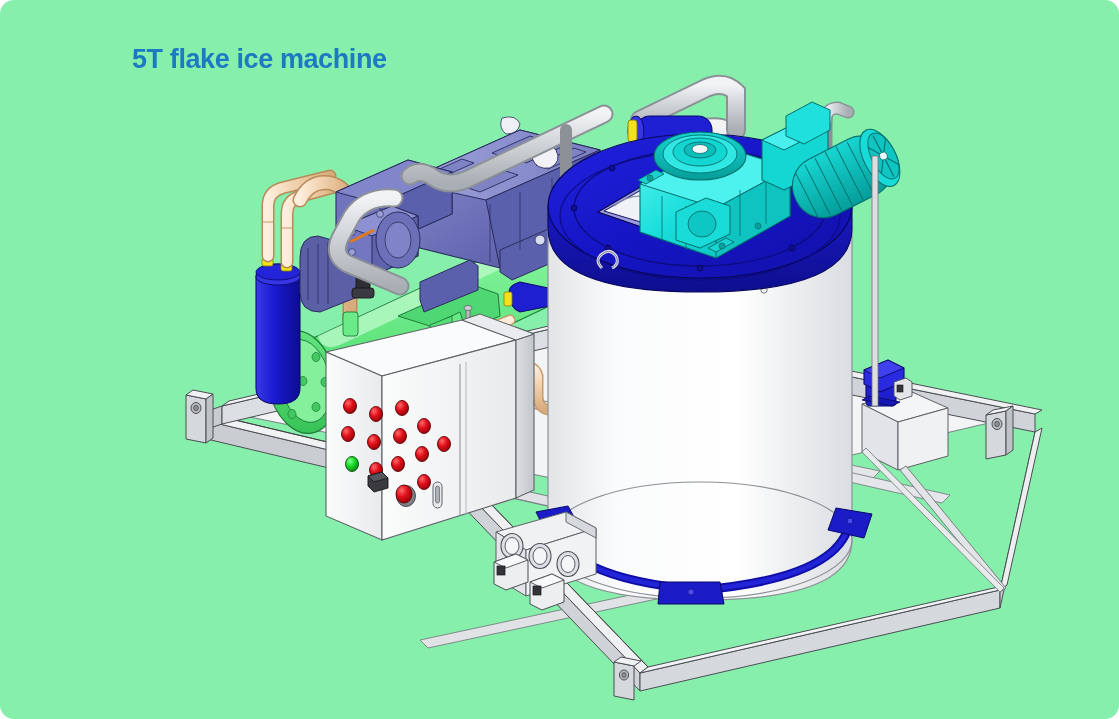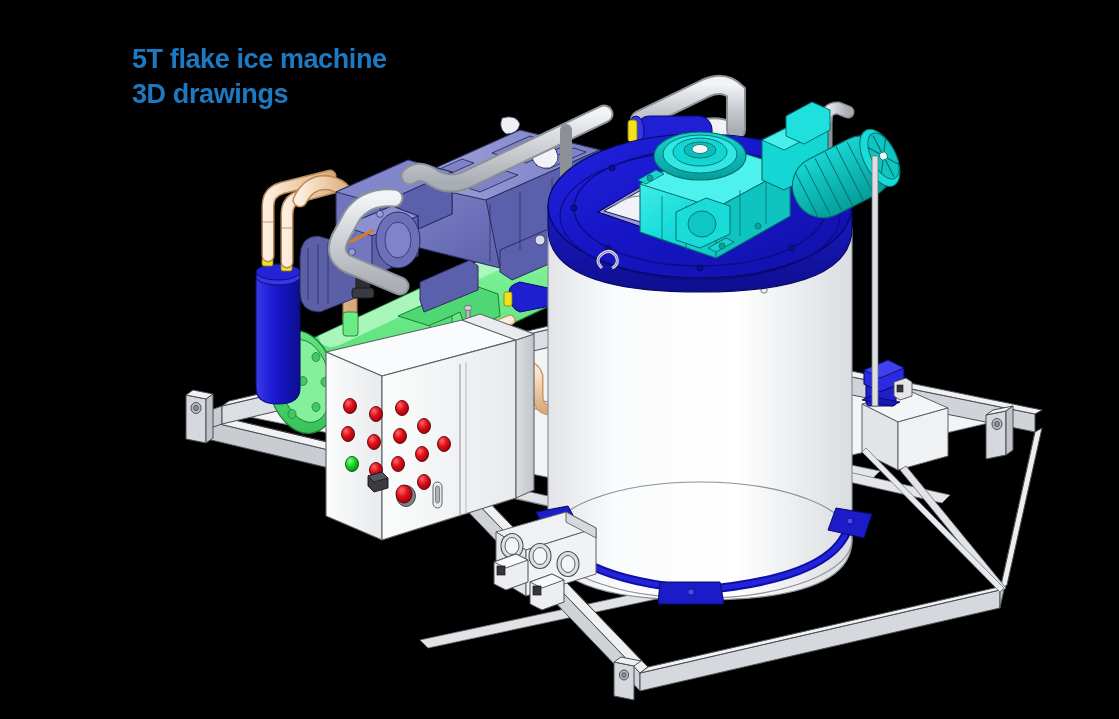--- a/index.html
+++ b/index.html
@@ -41,25 +41,24 @@
     top: 0;
     width: 1119px;
     height: 719px;
     z-index: 10;
   }
   .ol-thin { stroke: #3a3a3a; stroke-width: 0.8; fill: none; stroke-linejoin: round; }
 </style>
 </head>
 <body>
 
-<div id="stage" style="background: #000000;">
+<div id="stage" style="background: #86efac; border-radius: 14px;">
 
   <div class="title-block">
     <span class="title-line" style="color: rgb(29, 122, 194);">5T flake ice machine</span>
-    <span class="title-line" style="color: rgb(29, 122, 194);">3D drawings</span>
   </div>
 
   <svg id="cad" viewBox="0 0 1119 719">
     <defs>
       <linearGradient id="gDrum" x1="0" y1="0" x2="1" y2="0">
         <stop offset="0" stop-color="#e2e4e7"></stop>
         <stop offset="0.22" stop-color="#fafbfc"></stop>
         <stop offset="0.62" stop-color="#ffffff"></stop>
         <stop offset="1" stop-color="#dadde1"></stop>
       </linearGradient>

